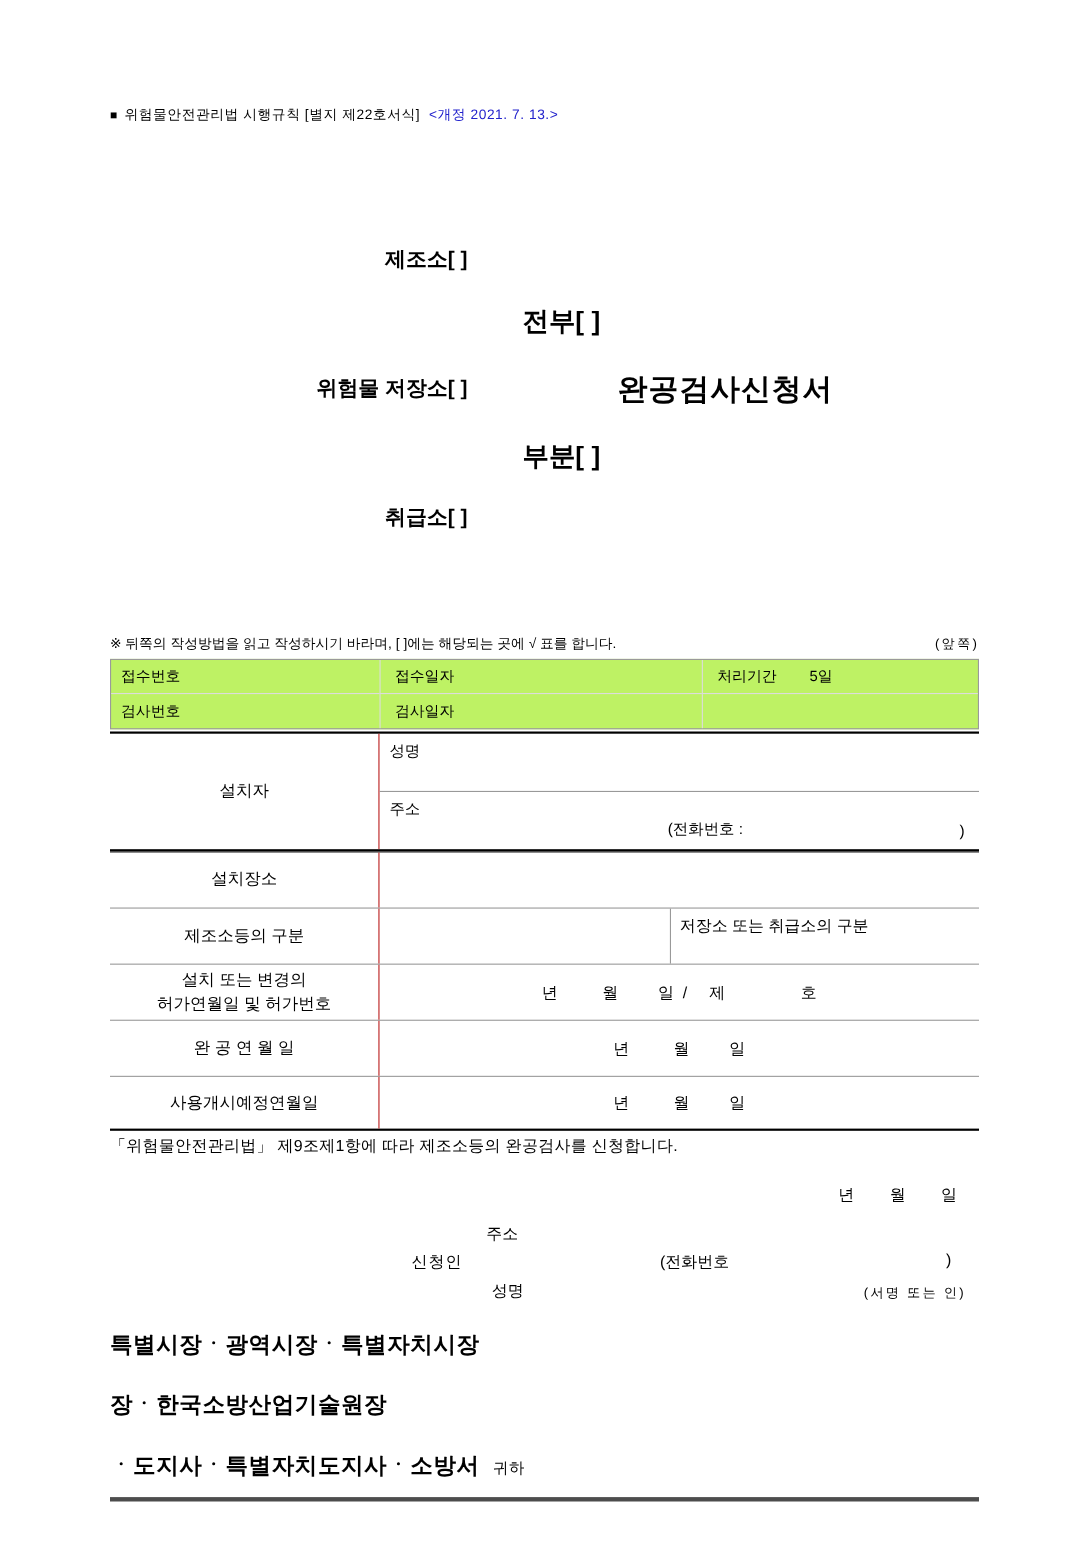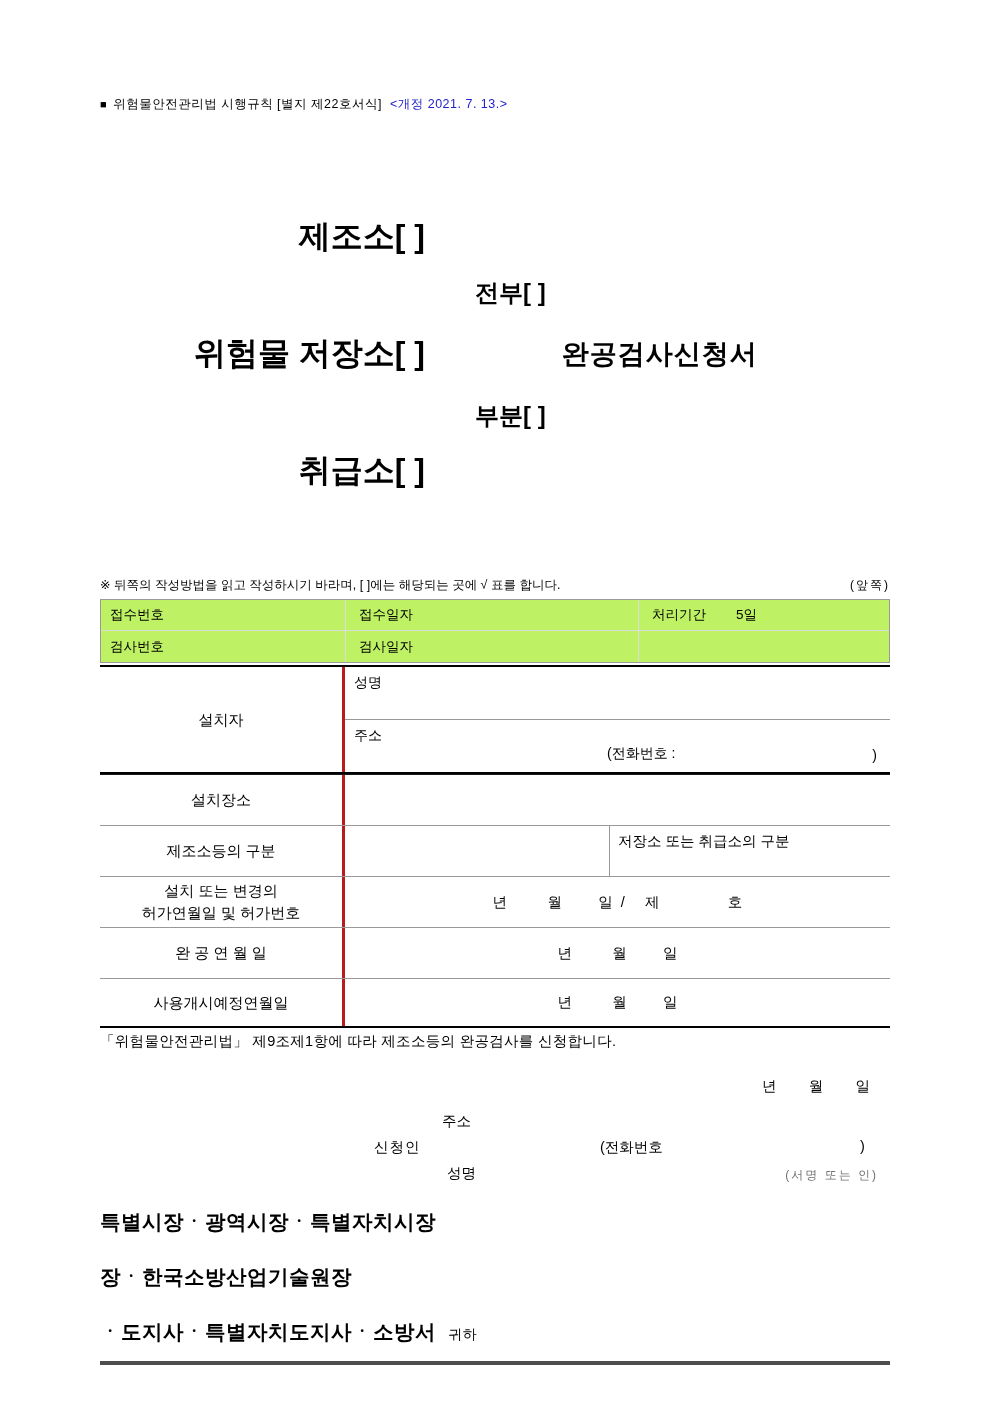--- a/index.html
+++ b/index.html
@@ -12,41 +12,41 @@
   }
   .content { position:absolute; left:100px; top:96px; width:790px; }
 
   
   .law-line { font-size:12.5px; letter-spacing:0.5px; white-space:pre; }
   .law-line .sq { font-size:11px; margin-right:6px; }
   .law-line .rev { color:#2222cc; margin-left:8px; }
 
   
   .title-block { display:flex; margin-top:26px; align-items:center; }
-  .facility-col { width:325px; text-align:right; font-weight:bold; font-size:32px; line-height:39px; white-space:pre; }
+  .facility-col { width:325px; text-align:right; font-weight:bold; font-size:19px; line-height:39px; white-space:pre; }
   .scope-col { margin-left:50px; font-weight:bold; font-size:24px; line-height:41px; white-space:pre; }
   .main-title { margin-left:16px; font-weight:bold; font-size:27px; letter-spacing:1px; }
 
   
   .note-line { display:flex; justify-content:space-between; align-items:flex-end; margin-top:9px; margin-bottom:5px; font-size:12.5px; }
   .note-side { font-size:12px; letter-spacing:2px; }
 
   
   .receipt-table { display:grid; grid-template-columns:244px 293px 1fr; grid-auto-rows:31px;
     background:#bef264; border:1px solid #9a9a9a; width:790px; }
   .rcell { display:flex; align-items:center; padding:0 9px; font-size:13.5px; }
   .rcell.c2, .rcell.c3 { border-left:1px solid #dcdcdc;padding-left:13px; }
   .rcell.r1 { border-bottom:1px solid #dcdcdc; }
   .period-value { margin-left:30px; }
 
   
   .info-table { border-top:2px solid #000; border-bottom:2px solid #000; width:790px; margin-top:2px; }
   .irow { display:flex; }
   .irow.bordered { border-top:1px solid #999; }
-  .label-cell { width:245px; border-right:3px solid #b91c1c; display:flex; flex-direction:column;
+  .label-cell { width:245px; border-right:1px solid #b91c1c; display:flex; flex-direction:column;
     align-items:center; justify-content:center; text-align:center; font-size:15px; line-height:22px; }
   .value-cell { flex:1; }
   .row-installer { height:105px; }
   .sub-row { height:52px; padding:7px 9px; font-size:14px; }
   .sub-row.first { border-bottom:1px solid #999; height:53px; }
   .sub-row.second { position:relative; }
   .phone-label { position:absolute; left:262px; bottom:9px; white-space:pre; }
   .phone-close { position:absolute; right:13px; bottom:9px; }
   .dbl-divider { height:3px; border-top:2px solid #000; border-bottom:1px solid #1a1a1a; }
   .row-location { height:50px;gap:29px; }
@@ -62,21 +62,21 @@
   .statement { margin-top:4px; font-size:14.5px; letter-spacing:0.3px; }
   .date-line { margin-top:26px; text-align:right; padding-right:20px; font-size:14.5px; white-space:pre; }
 
   
   .applicant { position:relative; height:88px; margin-top:10px; font-size:14.5px; }
   .ap-address { position:absolute; left:342px; top:6px; }
   .ap-label { position:absolute; left:274px; top:32px; letter-spacing:1px; }
   .ap-phone { position:absolute; left:500px; top:32px; }
   .ap-phone-close { position:absolute; left:760px; top:32px; }
   .ap-name { position:absolute; left:347px; top:58px; }
-  .ap-sign { position:absolute; right:12px; top:61px; color:#737373; font-size:12px; letter-spacing:2px; }
+  .ap-sign { position:absolute; right:12px; top:61px; color:#000000; font-size:12px; letter-spacing:2px; }
 
   
   .recipients { margin-top:14px; }
   .recipient-line { font-weight:bold; font-size:20.5px; letter-spacing:0.5px; margin-bottom:27px; }
   .recipient-line:last-child { margin-bottom:0; }
   .gwiha { font-size:14px; font-weight:normal; margin-left:6px; }
 
   .thick-rule { height:4px; background:#4d4d4d; margin-top:15px; }
 </style>
 </head>

